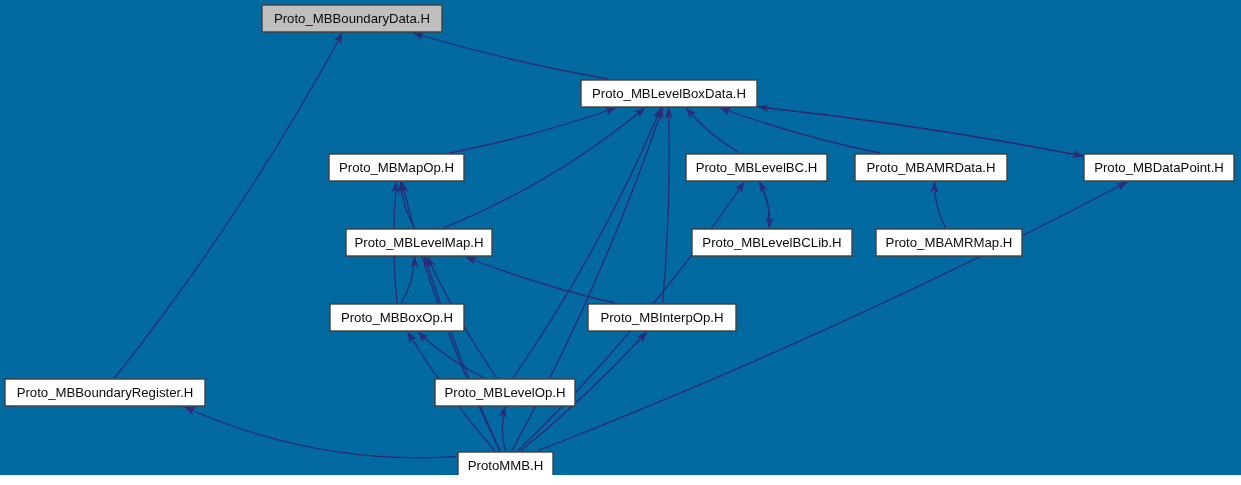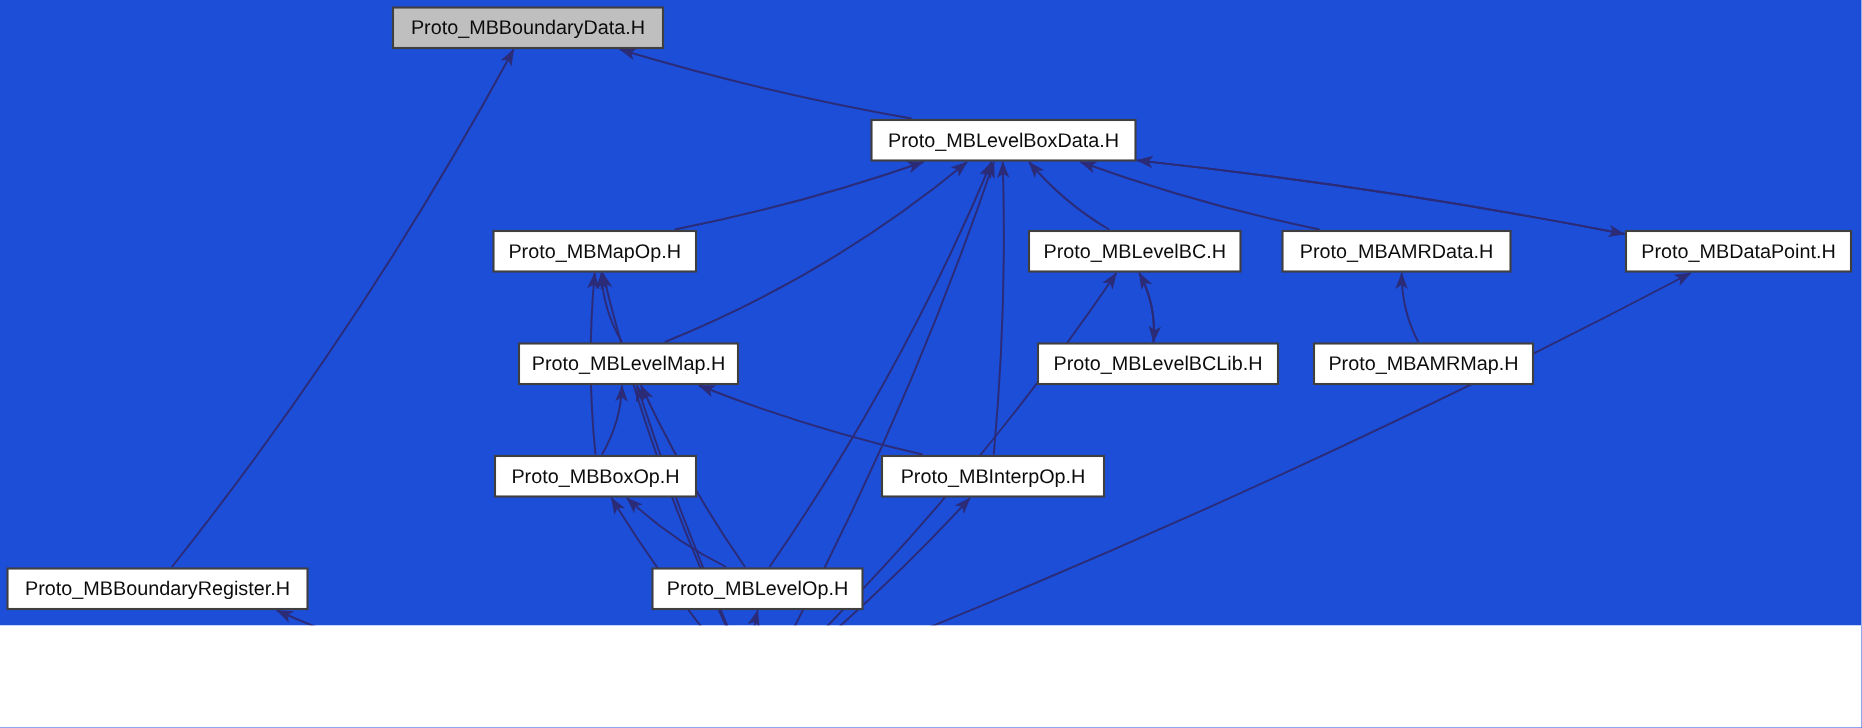--- a/index.html
+++ b/index.html
@@ -1,17 +1,17 @@
 <!DOCTYPE html>
 <html><head>
 <meta charset="utf-8">
 <style>
   html,body{margin:0;padding:0;background:#ffffff;}
   body{font-family:"Liberation Sans",sans-serif;}
-  #graph-root{position:relative;width:1241px;height:417px;background:#1d4ed8;overflow:hidden;}
+  #graph-root{position:relative;width:1241px;height:475px;background:#0369a1;overflow:hidden;}
   svg#graph-svg{position:absolute;left:0;top:0;width:1241px;height:485px;display:block;}
   .edge{fill:none;stroke:#2b2b77;stroke-width:1.3;}
   .node-rect{stroke:#3f3f3f;stroke-width:1.4;}
   .node-rect.normal{fill:#ffffff;}
   .node-rect.root{fill:#bfbfbf;}
   .node-label{font-family:"Liberation Sans",sans-serif;font-size:13.2px;fill:#0b0b0b;
               text-anchor:middle;dominant-baseline:middle;}
 </style>
 </head>
 <body>

